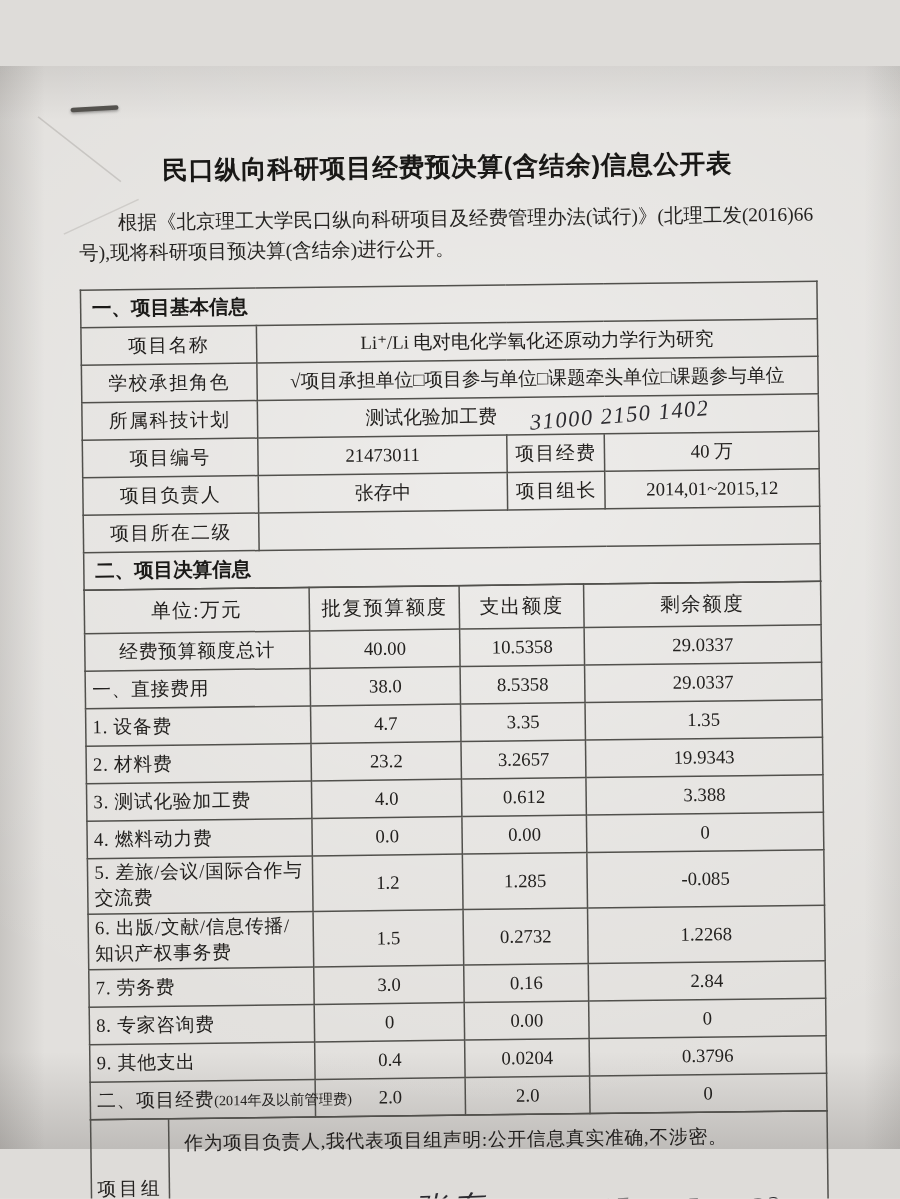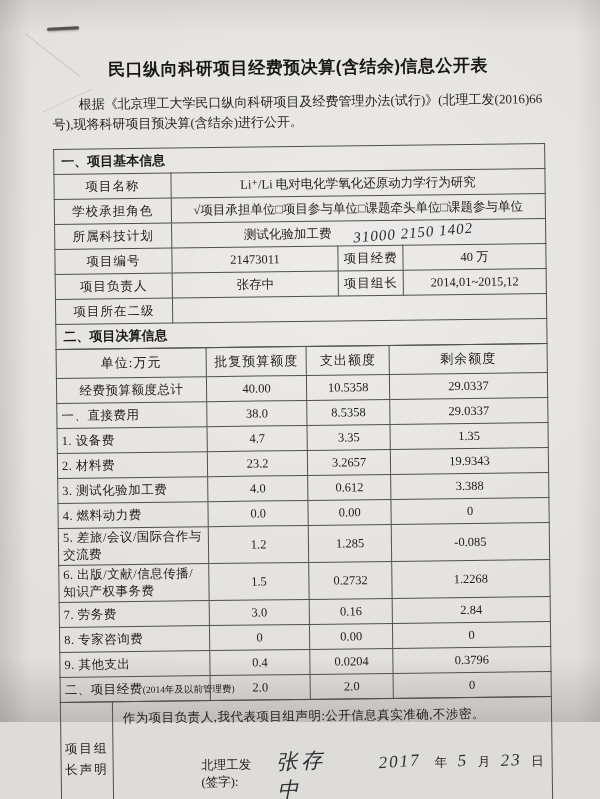--- a/index.html
+++ b/index.html
@@ -11,20 +11,21 @@
   }
   .photo{
     position:relative;width:600px;height:722px;
     background:
       radial-gradient(130% 95% at 55% 38%, rgba(255,255,255,0.38) 0%, rgba(255,255,255,0) 62%),
       linear-gradient(90deg, rgba(60,55,50,0.16) 0%, rgba(60,55,50,0) 5%),
       linear-gradient(270deg, rgba(60,55,50,0.10) 0%, rgba(60,55,50,0) 4%),
       linear-gradient(0deg, rgba(50,45,42,0.20) 0%, rgba(50,45,42,0) 9%),
       linear-gradient(180deg, rgba(50,45,42,0.10) 0%, rgba(50,45,42,0) 5%),
       #e2e0dd;
+    margin-top: 44px;
   }
   .staple{
     position:absolute;left:47px;top:27px;width:32px;height:3px;
     background:#54524e;border-radius:1.5px;transform:rotate(-3deg);
     box-shadow:0 1px 2px rgba(0,0,0,0.35);
   }
   .crease-a{position:absolute;left:18px;top:55px;width:70px;height:1px;background:rgba(70,65,60,0.18);transform:rotate(38deg);}
   .crease-b{position:absolute;left:40px;top:100px;width:55px;height:1px;background:rgba(70,65,60,0.14);transform:rotate(-25deg);}
   .content{
     position:absolute;left:52px;top:56px;width:492px;

